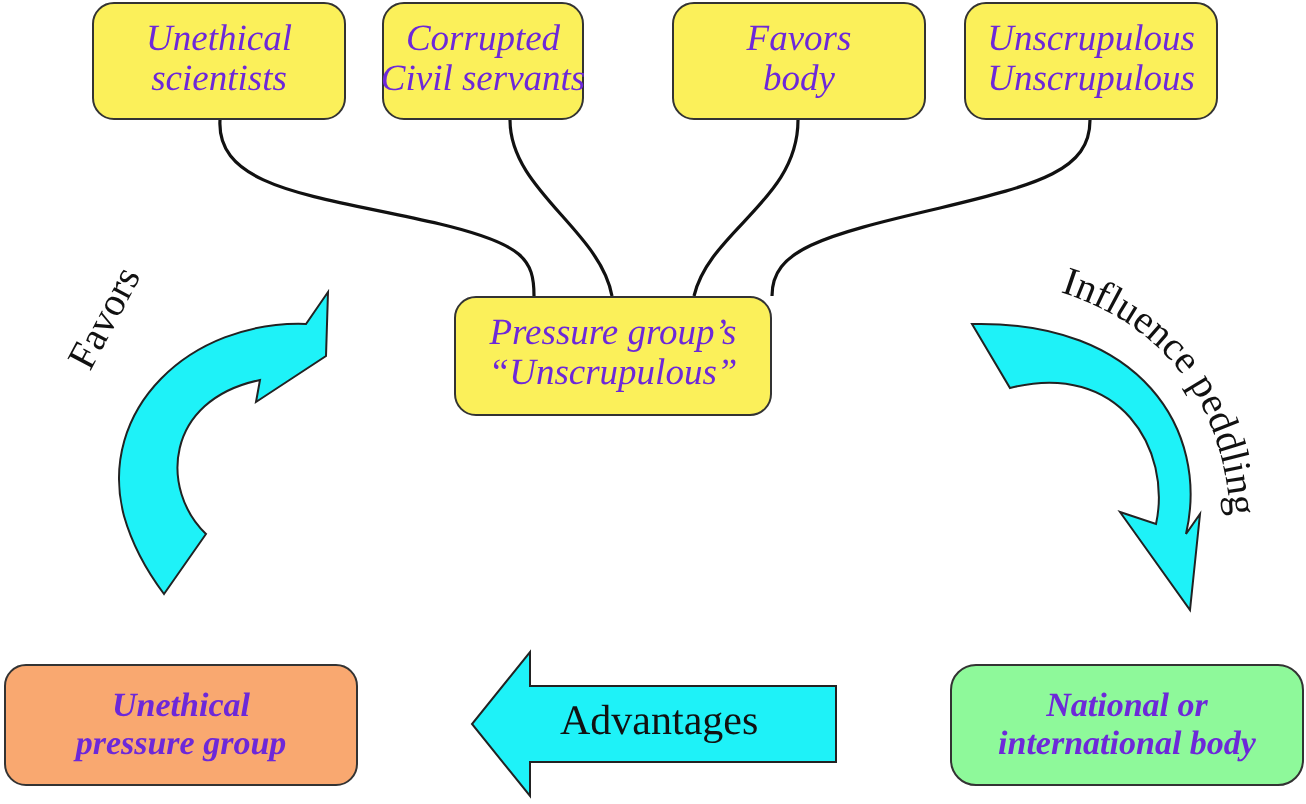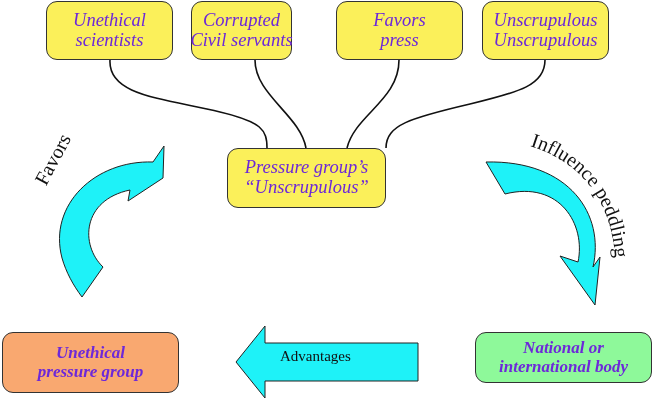--- a/index.html
+++ b/index.html
@@ -7,21 +7,21 @@
            font-family: "Liberation Serif", "DejaVu Serif", serif; }
     .box { position: absolute; box-sizing: border-box; border: 1.2px solid #333;
            border-radius: 11px; display: flex; flex-direction: column;
            align-items: center; justify-content: center; text-align: center;
            color: #6d28d9; line-height: 1.08; }
     .yellow { background: #fbf05a; font-style: italic; font-size: 18.5px; }
     .orange { background: #f9a870; font-style: italic; font-weight: bold; font-size: 17px; }
     .green { background: #8ef99a; font-style: italic; font-weight: bold; font-size: 17px; }
     .line { display: block; white-space: nowrap; }
     svg.layer { position: absolute; left: 0; top: 0; }
-    .arrow-label { position: absolute; font-size: 15px; color: #111; white-space: nowrap; }
+    .arrow-label { position: absolute; font-size: 21px; color: #111; white-space: nowrap; }
   </style>
 </head>
 <body>
 
 <svg class="layer" width="653" height="402" viewBox="0 0 653 402">
   <g fill="none" stroke="#111" stroke-width="1.6">
     <path d="M110 60 C 108 95, 160 98, 220 112 C 262 122, 267 130, 267 148"></path>
     <path d="M255 60 C 255 95, 300 115, 306 148"></path>
     <path d="M399 60 C 399 100, 355 115, 347 148"></path>
     <path d="M545 60 C 545 85, 520 92, 470 104 C 410 118, 386 125, 386 148"></path>
@@ -39,37 +39,37 @@
 <div class="box yellow" style="left:46px;top:1px;width:127px;height:59px;">
   <span class="line">Unethical</span>
   <span class="line">scientists</span>
 </div>
 <div class="box yellow" style="left:191px;top:1px;width:101px;height:59px;">
   <span class="line">Corrupted</span>
   <span class="line">Civil servants</span>
 </div>
 <div class="box yellow" style="left:336px;top:1px;width:127px;height:59px;">
   <span class="line">Favors</span>
-  <span class="line">press</span>
+  <span class="line">body</span>
 </div>
 <div class="box yellow" style="left:482px;top:1px;width:127px;height:59px;">
   <span class="line">Unscrupulous</span>
   <span class="line">Unscrupulous</span>
 </div>
 
 <div class="box yellow" style="left:227px;top:148px;width:159px;height:60px;">
   <span class="line">Pressure group’s</span>
   <span class="line">“Unscrupulous”</span>
 </div>
 
 <div class="box orange" style="left:2px;top:332px;width:177px;height:61px;">
   <span class="line">Unethical</span>
   <span class="line">pressure group</span>
 </div>
-<div class="box green" style="left:475px;top:332px;width:177px;height:51px;">
+<div class="box green" style="left:475px;top:332px;width:177px;height:61px;border-radius:13px;">
   <span class="line">National or</span>
   <span class="line">international body</span>
 </div>
 
 <div class="arrow-label" style="left:280px;top:348px;">Advantages</div>
 <div class="arrow-label" style="left:30px;top:178px;transform:rotate(-62deg);transform-origin:left top;font-size:20px;">Favors</div>
 
 <svg class="layer" width="653" height="402" viewBox="0 0 653 402">
   <defs>
     <path id="infl-path" d="M530 146 C 600 168, 625 230, 612 305"></path>

